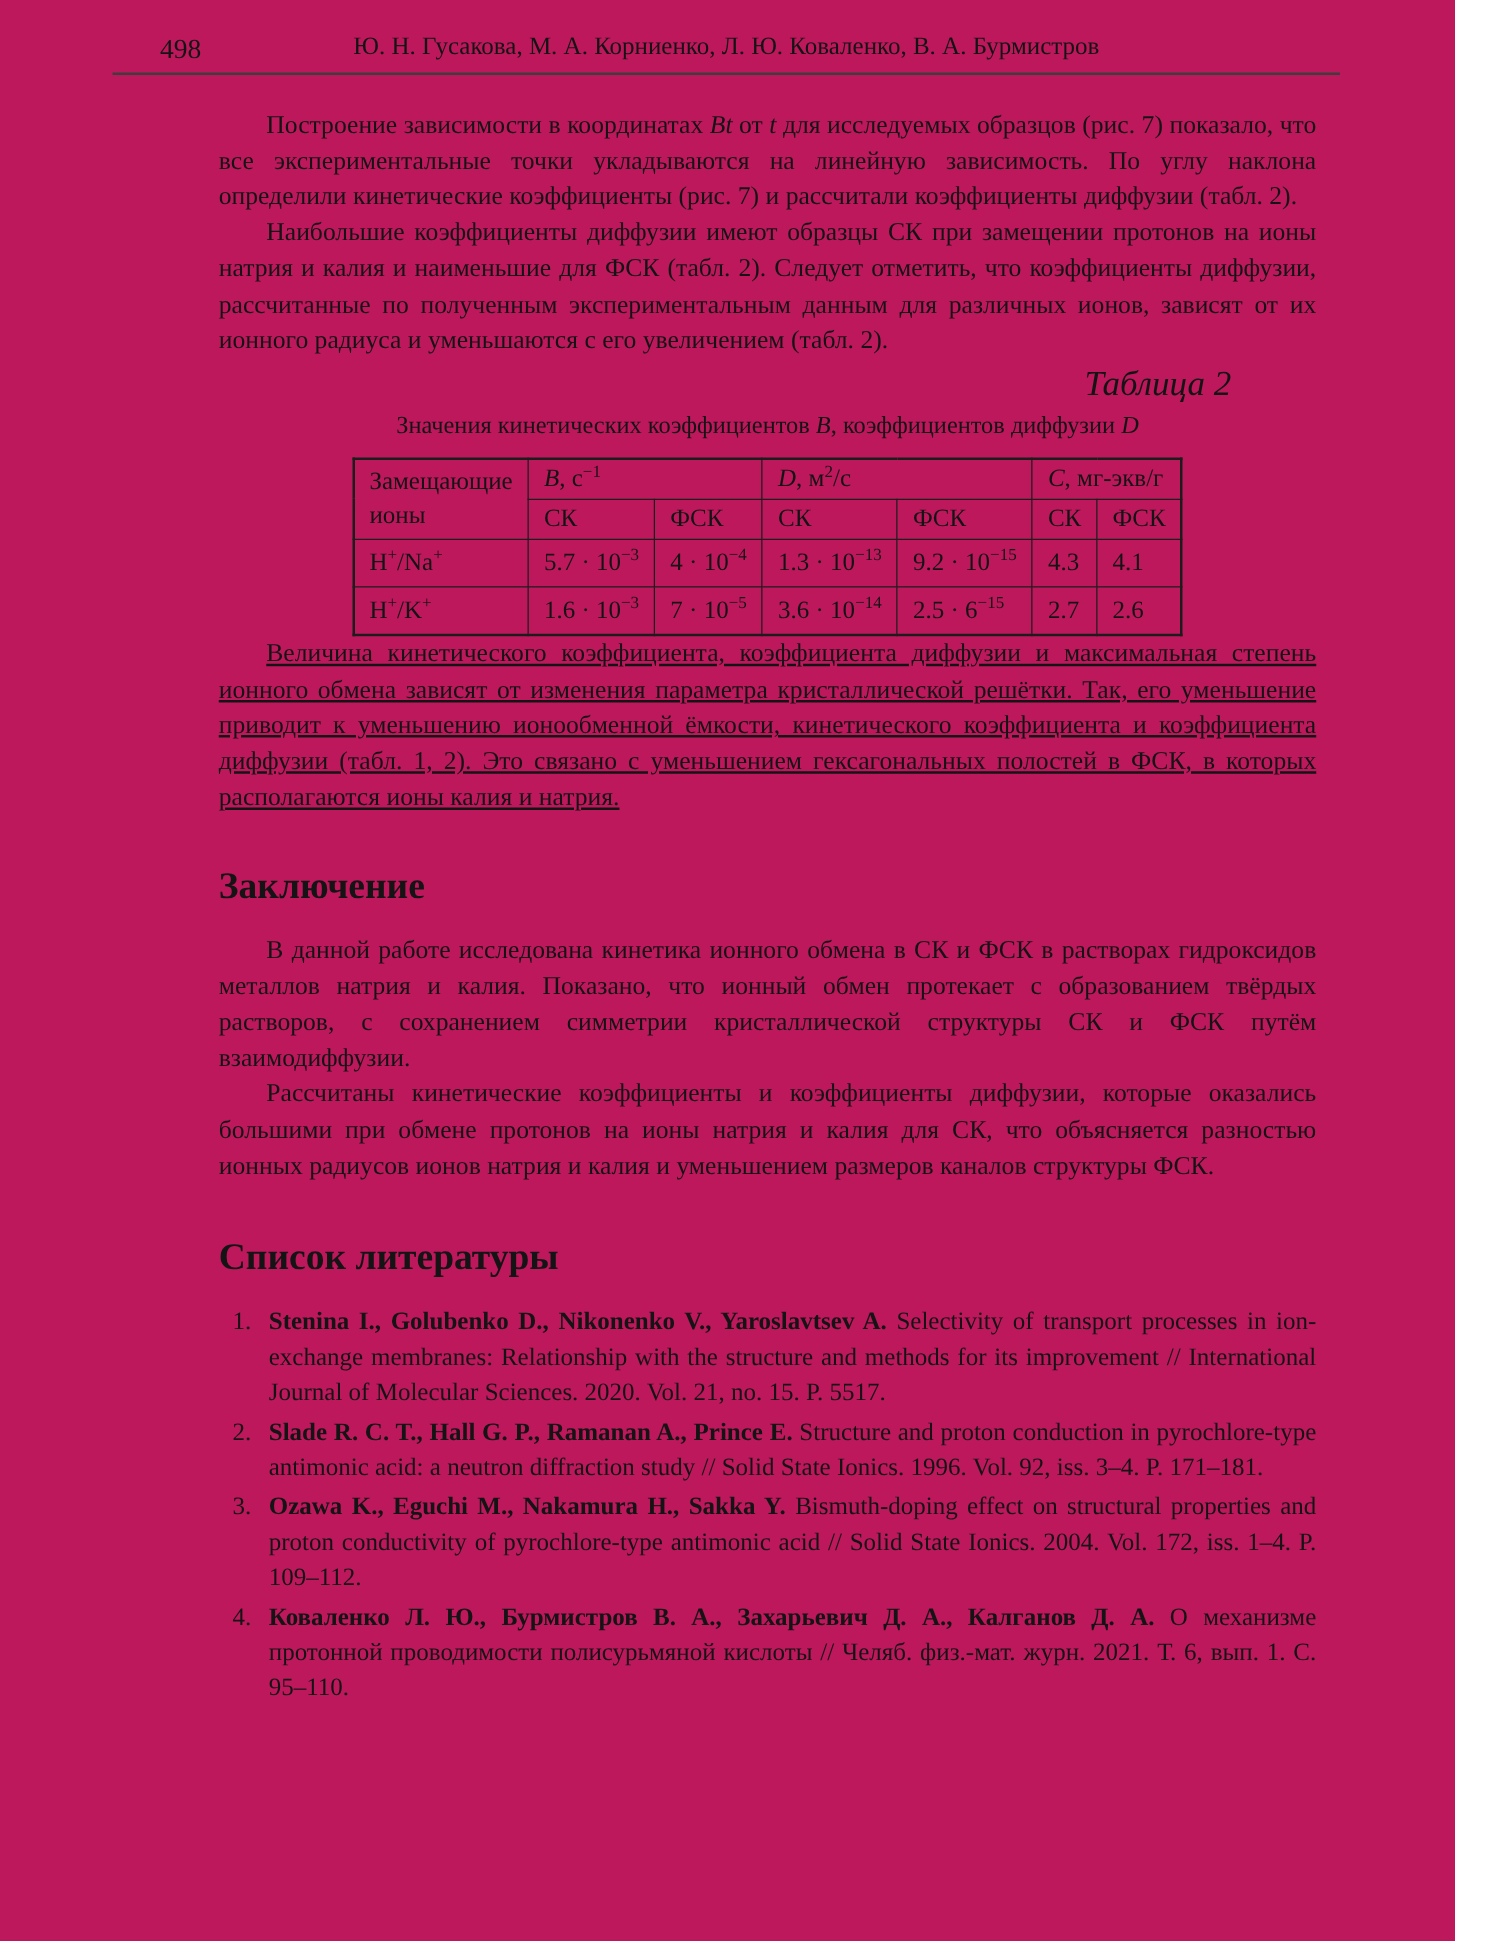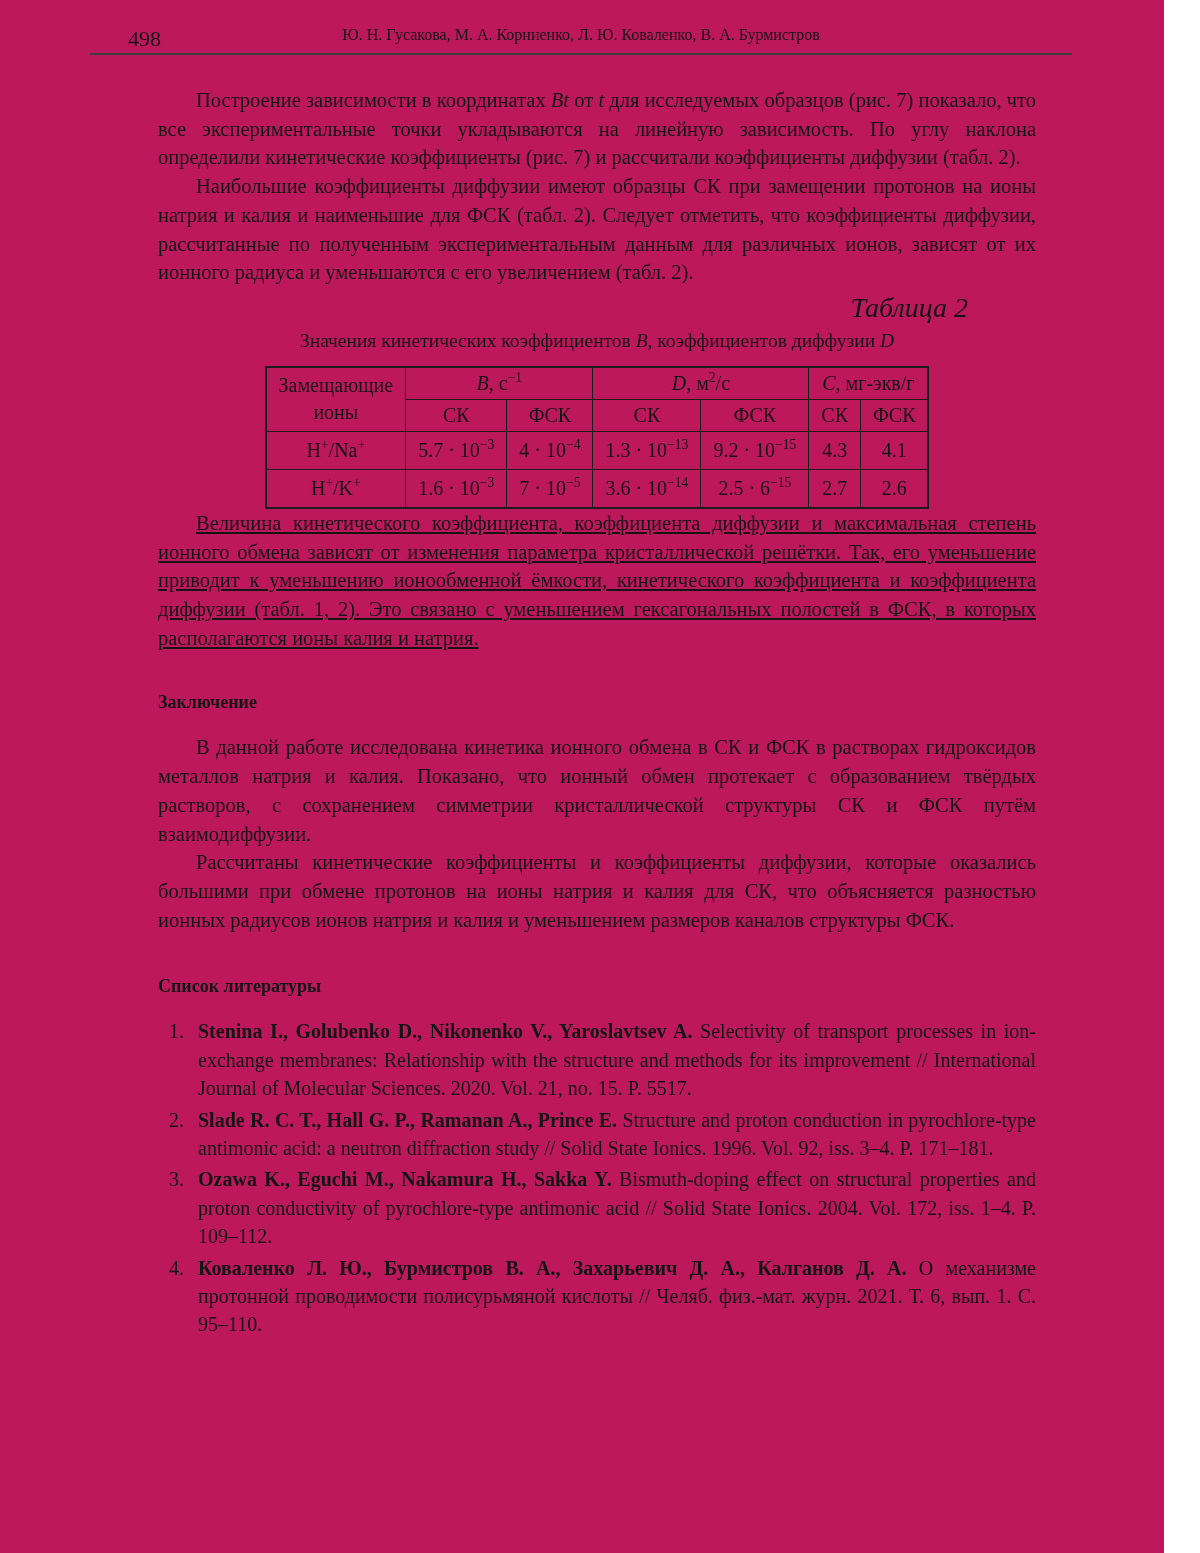--- a/index.html
+++ b/index.html
@@ -14,51 +14,51 @@
   .header {
     position:absolute; left:90px; right:92px; top:26px;
     border-bottom:2px solid #3d3d3d;
     padding-bottom:9px;
   }
   .page-num {
     position:absolute; left:38px; top:0;
     font-size:22px;
   }
   .running-authors {
-    text-align:center; font-size:16px;
+    text-align:center; font-size:20px;
   }
   .content {
-    position:absolute; left:158px; top:86px; width:878px;
+    position:absolute; left:175px; top:86px; width:878px;
   }
   p.body {
     font-size:20.5px; line-height:28.7px;
     text-align:justify; text-indent:38px;
     margin:0;
   }
   .table-label {
     text-align:right; font-style:italic;
     font-size:28px; margin:5px 68px 0 0;
   }
   .table-caption {
     text-align:center; font-size:19.5px; line-height:27px; margin-top:3px;
   }
   table.kin {
     margin:12px auto 0; border-collapse:collapse;
     font-size:20px; border:2px solid #1c1c1c;
   }
   table.kin th, table.kin td {
     border:1.5px solid #1c1c1c;
-    font-weight:normal; text-align:center;
+    font-weight:normal; text-align:left;
     padding:2px 12px; line-height:27px;
   }
   table.kin td {height:33px;}
   sup {font-size:0.68em; line-height:0;}
   .p-after-table {margin-top:24px;text-decoration:underline;}
   h2.sect {
-    font-size:18px; font-weight:bold; margin:40px 0 20px 0; text-indent:0;
+    font-size:30px; font-weight:bold; margin:40px 0 20px 0; text-indent:0;
   }
   h2.refs-head {margin-top:42px;}
   .ref {
     position:relative; padding-left:40px;
     font-size:20px; line-height:28.4px;
     text-align:justify; margin-top:3px;
   }
   .ref-num {position:absolute; left:11px; top:0;}
   .ref b {font-weight:bold;}
   i {font-style:italic;}

